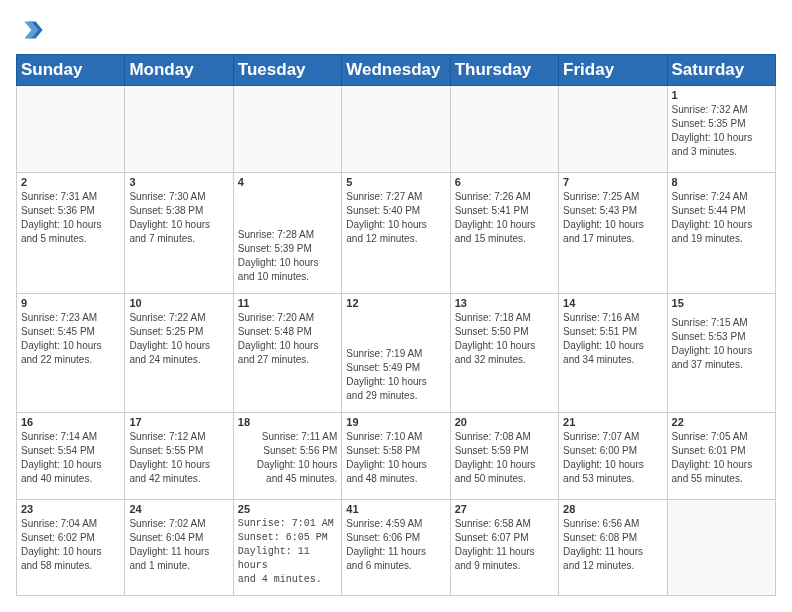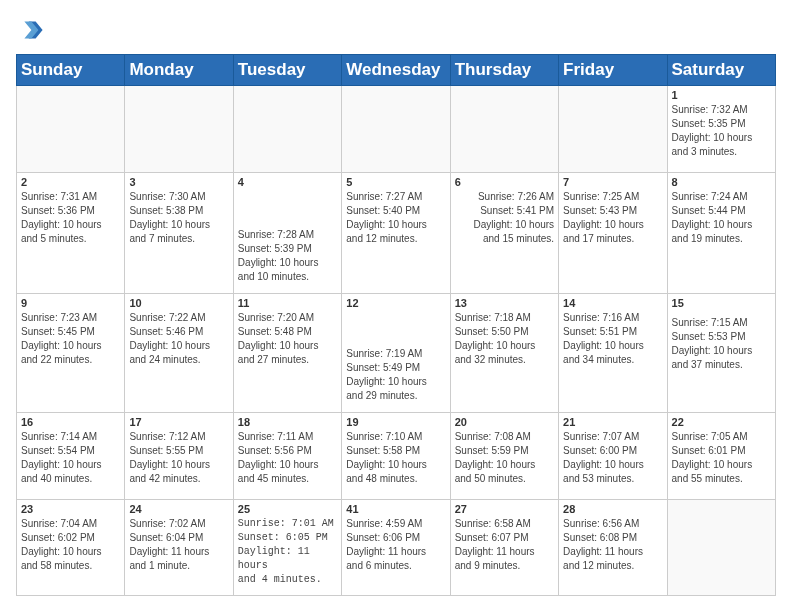--- a/index.html
+++ b/index.html
@@ -173,21 +173,21 @@
           </td>
           <td>
             <span class="day-number">5</span>
             <div class="day-info" style="white-space: pre-line;">Sunrise: 7:27 AM
 Sunset: 5:40 PM
 Daylight: 10 hours
 and 12 minutes.</div>
           </td>
           <td>
             <span class="day-number">6</span>
-            <div class="day-info" style="white-space: pre-line; text-align: right;">Sunrise: 7:26 AM
+            <div class="day-info" style="white-space: pre-line;">Sunrise: 7:26 AM
 Sunset: 5:41 PM
 Daylight: 10 hours
 and 15 minutes.</div>
           </td>
           <td>
             <span class="day-number">7</span>
             <div class="day-info" style="white-space: pre-line;">Sunrise: 7:25 AM
 Sunset: 5:43 PM
 Daylight: 10 hours
 and 17 minutes.</div>
@@ -204,21 +204,21 @@
           <td>
             <span class="day-number">9</span>
             <div class="day-info" style="white-space: pre-line;">Sunrise: 7:23 AM
 Sunset: 5:45 PM
 Daylight: 10 hours
 and 22 minutes.</div>
           </td>
           <td>
             <span class="day-number">10</span>
             <div class="day-info" style="white-space: pre-line;">Sunrise: 7:22 AM
-Sunset: 5:46 PM
+Sunset: 5:25 PM
 Daylight: 10 hours
 and 24 minutes.</div>
           </td>
           <td>
             <span class="day-number">11</span>
             <div class="day-info" style="white-space: pre-line;">Sunrise: 7:20 AM
 Sunset: 5:48 PM
 Daylight: 10 hours
 and 27 minutes.</div>
           </td>
@@ -261,21 +261,21 @@
           </td>
           <td>
             <span class="day-number">17</span>
             <div class="day-info" style="white-space: pre-line;">Sunrise: 7:12 AM
 Sunset: 5:55 PM
 Daylight: 10 hours
 and 42 minutes.</div>
           </td>
           <td>
             <span class="day-number">18</span>
-            <div class="day-info" style="white-space: pre-line;">Sunrise: 7:11 AM
+            <div class="day-info" style="white-space: pre-line; text-align: right;">Sunrise: 7:11 AM
 Sunset: 5:56 PM
 Daylight: 10 hours
 and 45 minutes.</div>
           </td>
           <td>
             <span class="day-number">19</span>
             <div class="day-info" style="white-space: pre-line;">Sunrise: 7:10 AM
 Sunset: 5:58 PM
 Daylight: 10 hours
 and 48 minutes.</div>

